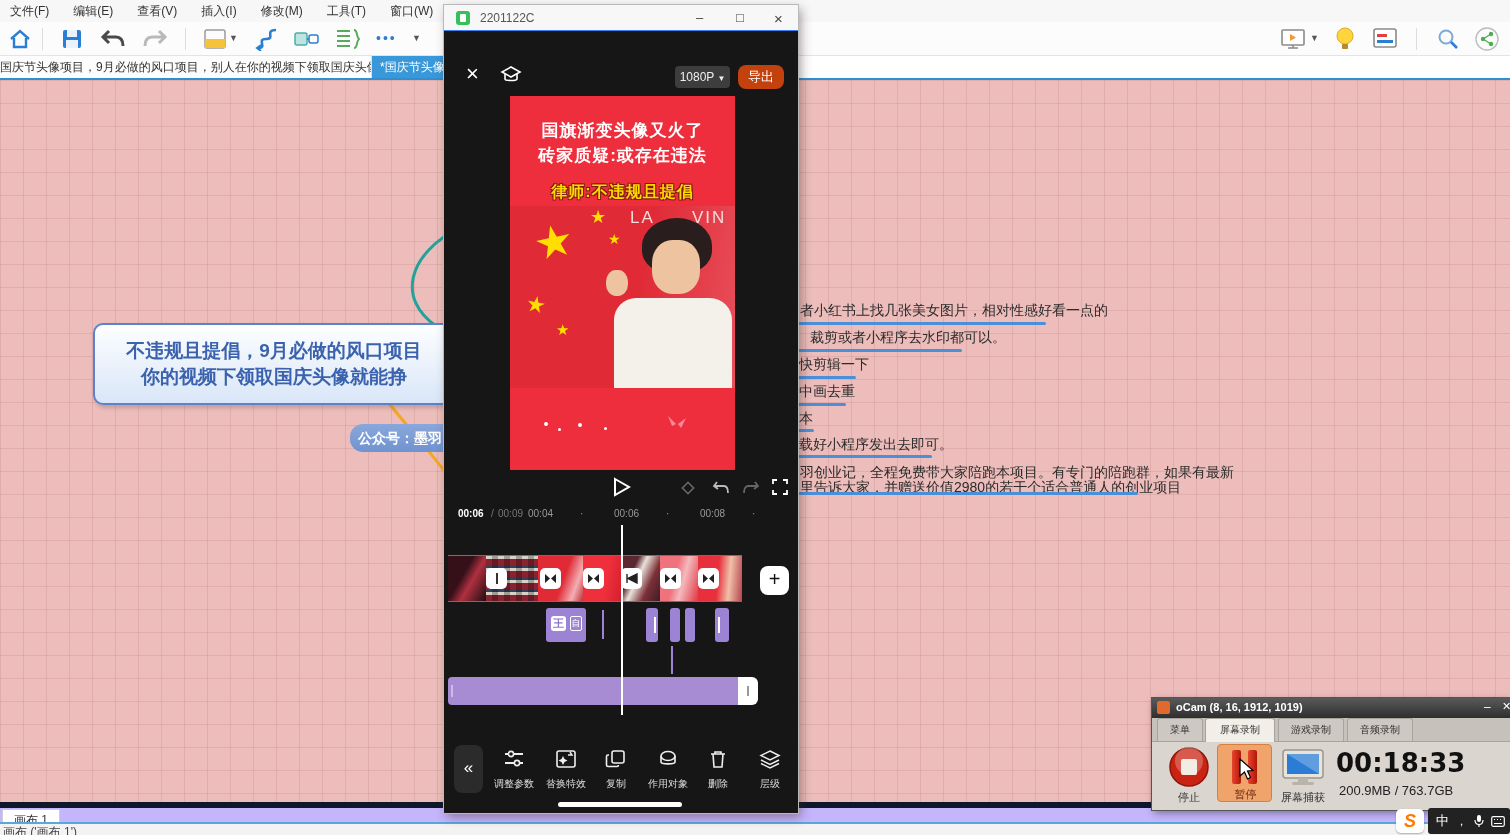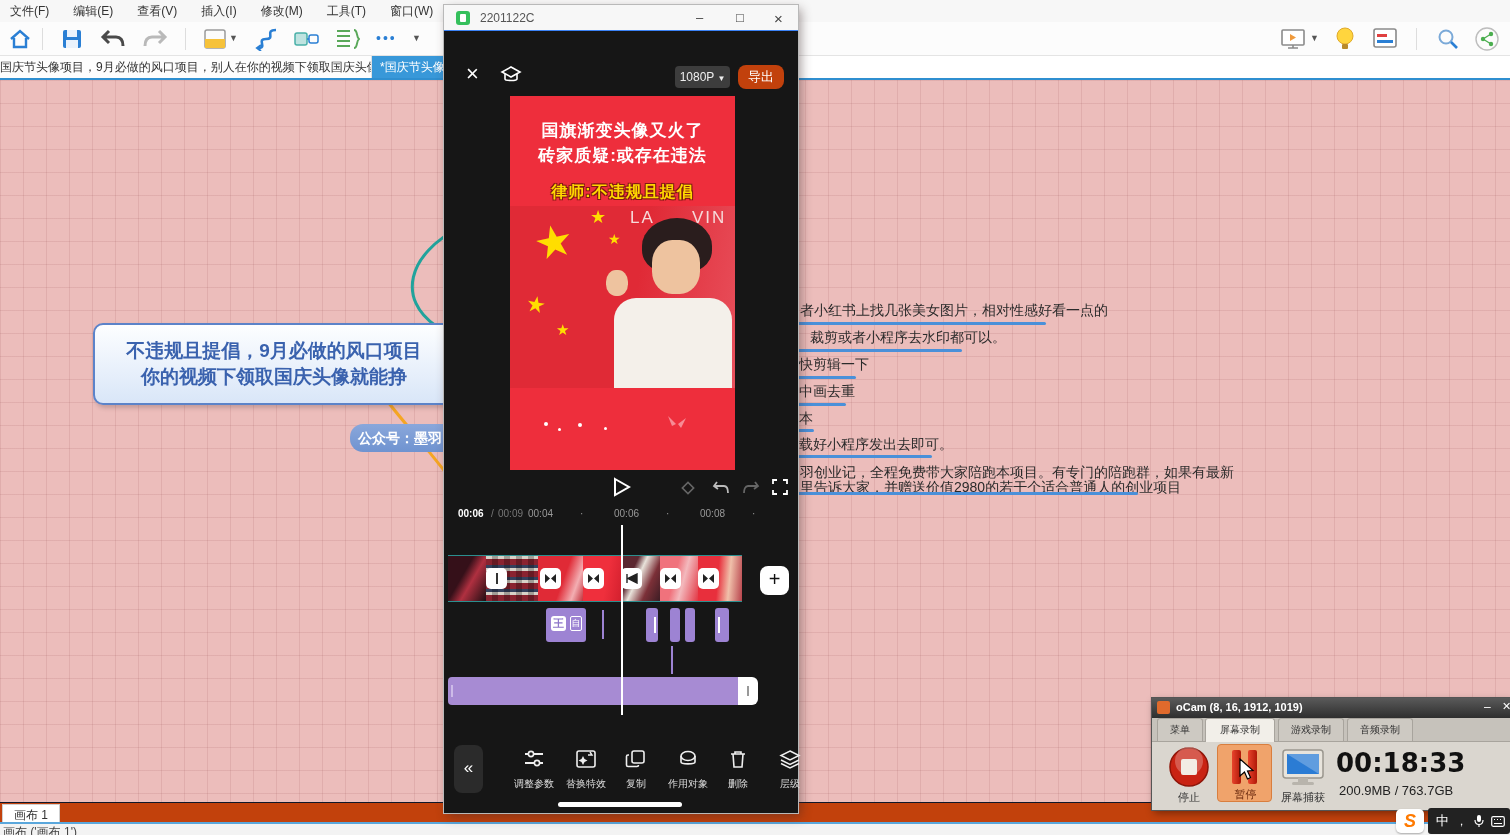--- a/index.html
+++ b/index.html
@@ -22,39 +22,39 @@
     background-color:#ecbdbb;
     background-image:linear-gradient(rgba(150,80,80,.14) 1px,transparent 1px),linear-gradient(90deg,rgba(150,80,80,.14) 1px,transparent 1px);
     background-size:23px 23px; }
   #centralnode { left:93px; top:243px; width:362px; height:82px; background:linear-gradient(#fdfeff,#d9e6f8); border:2.5px solid #5c83c9; border-radius:10px; box-shadow:2px 3px 4px rgba(80,60,60,.25); color:#3a62ae; font-weight:bold; font-size:19px; text-align:center; padding-top:13px; line-height:26px; overflow:hidden; white-space:nowrap; }
   #pubpill { left:350px; top:344px; width:110px; height:28px; background:linear-gradient(#8aa7db,#6f93d0); border-radius:13px; color:#fff; font-weight:bold; font-size:14px; line-height:28px; padding-left:8px; overflow:hidden; white-space:nowrap; }
   .topic { color:#2b2b2b; font-size:14px; white-space:nowrap; }
   .tul { height:3px; background:#4a90d9; border-radius:2px; }
   .para { color:#2b2b2b; font-size:14px; white-space:nowrap; }
 
   
-  #sheetbar { left:0; top:802px; width:1510px; height:22px; background:#c2410c; border-top:1px solid #0f172a; }
+  #sheetbar { left:0; top:802px; width:1510px; height:22px; background:#c4b5fd; border-top:6px solid #0f172a; }
   #sheettab { left:2px; top:1px; width:58px; height:21px; background:#fff; border:1px solid #cfcfcf; border-bottom:none; font-size:12px; color:#333; text-align:center; line-height:20px; }
   #sheetline { left:0; top:822px; width:1510px; height:2px; background:#5aa7dc; }
   #statusbar { left:0; top:824px; width:1510px; height:11px; background:#f3f3f3; font-size:12px; color:#444; padding-left:3px; overflow:hidden; }
 
   
   #phone { left:444px; top:5px; width:354px; height:808px; background:#161616; box-shadow:0 0 0 1px #b9b9b9,3px 4px 10px rgba(60,40,40,.45); }
   #phonetitle { left:0; top:0; width:354px; height:26px; background:#f7f7f7; border-bottom:1px solid #3b82f6; }
   #phonetitle .ttl { left:36px; top:6px; font-size:12px; color:#555; }
   .winbtn { font-size:13px; color:#444; top:5px; }
   #pvcard { left:66px; top:91px; width:225px; height:374px; background:#ee2e3c; overflow:hidden; }
   .vtitle { width:225px; text-align:center; color:#fff; font-weight:bold; font-size:17px; letter-spacing:1px; white-space:nowrap; }
   .vsub { width:225px; text-align:center; color:#ffd700; font-weight:bold; font-size:16px; letter-spacing:1px; text-shadow:1px 1px 0 #7e1a12,-1px 1px 0 #7e1a12,1px -1px 0 #7e1a12,-1px -1px 0 #7e1a12; }
   .star { color:#ffde00; line-height:1; }
   #ruler { color:#999; font-size:10px; }
   .tick { position:absolute; top:0; }
   .transbtn { position:absolute; width:21px; height:21px; background:#fff; border-radius:5px; display:flex; align-items:center; justify-content:center; }
   .pclip { position:absolute; background:#9d83d3; border-radius:3px; }
-  .tool { position:absolute; width:50px; text-align:center; color:#e8e8e8;margin-left:20px; }
+  .tool { position:absolute; width:50px; text-align:center; color:#e8e8e8; }
   .tool .lbl { font-size:10px; display:block; margin-top:4px; color:#ddd; white-space:nowrap; }
   .thumb { height:100%; }
 
   
   #ocam { left:1152px; top:698px; width:358px; height:112px; background:#dad6cf; box-shadow:0 0 0 1px #555,2px 3px 8px rgba(0,0,0,.4); overflow:hidden; }
   #ocamtitle { left:0; top:0; width:358px; height:20px; background:linear-gradient(#5a5a5a,#2e2e2e); color:#fff; font-size:11px; }
   .octab { position:absolute; top:0; height:23px; font-size:10px; color:#333; text-align:center; line-height:22px; background:#cdc9c2; border:1px solid #a8a49d; border-bottom:none; border-radius:3px 3px 0 0; }
   .octab.active { background:#f2efe9; font-weight:normal; height:24px; }
   #octabs { left:0; top:20px; width:358px; height:24px; background:#c6c2bb; border-bottom:1px solid #a8a49d; }
   .oclabel { font-size:11px; color:#333; text-align:center; white-space:nowrap; }

